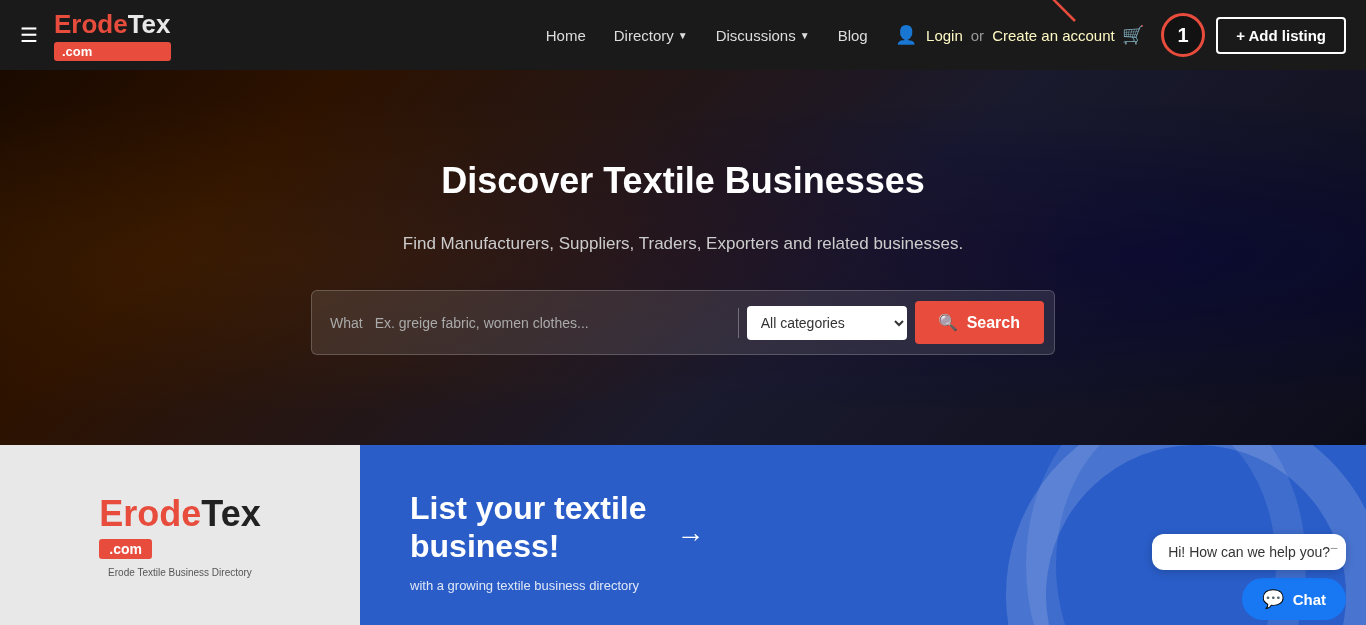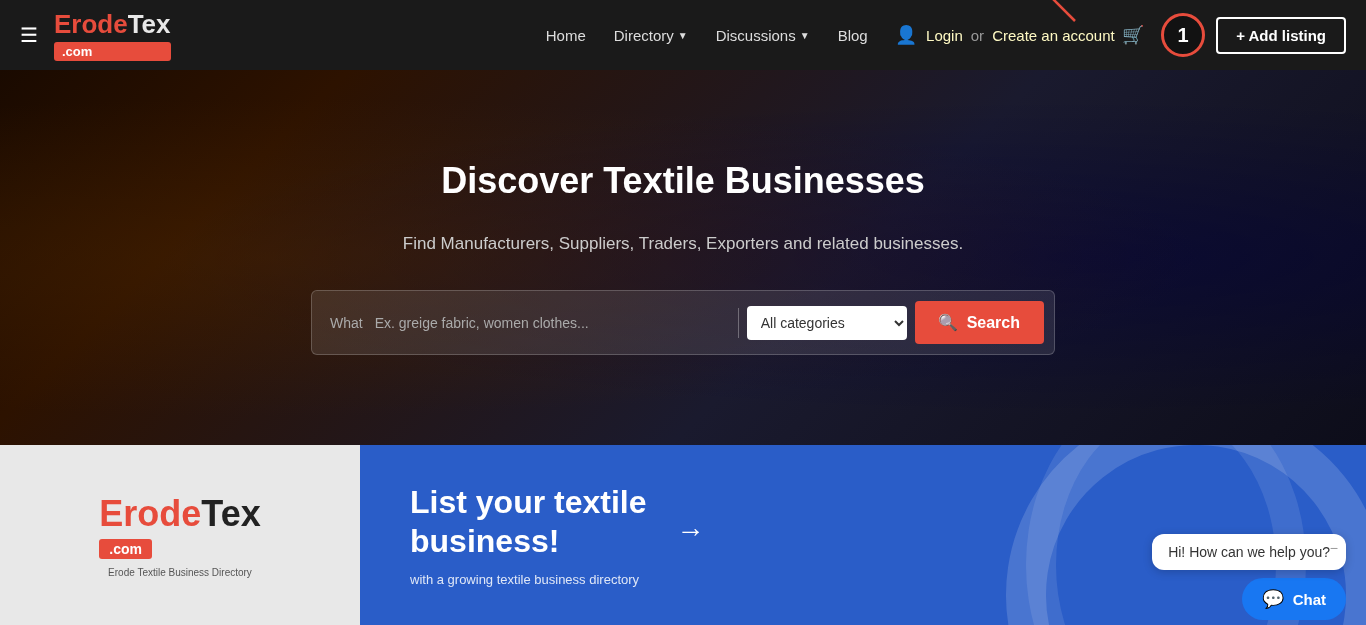--- a/index.html
+++ b/index.html
@@ -232,21 +232,21 @@
     .bottom-tagline {
       color: #555;
       font-size: 10px;
       margin-top: 8px;
     }
 
     .bottom-right {
       flex: 1;
       background: #2a5dc8;
       display: flex;
-      align-items: center;
+      align-items: flex-start;
       padding: 44px 50px;
       position: relative;
       overflow: hidden;
     }
     .bottom-right::after {
       content: '';
       position: absolute;
       right: -20px;
       top: -40px;
       width: 300px;

